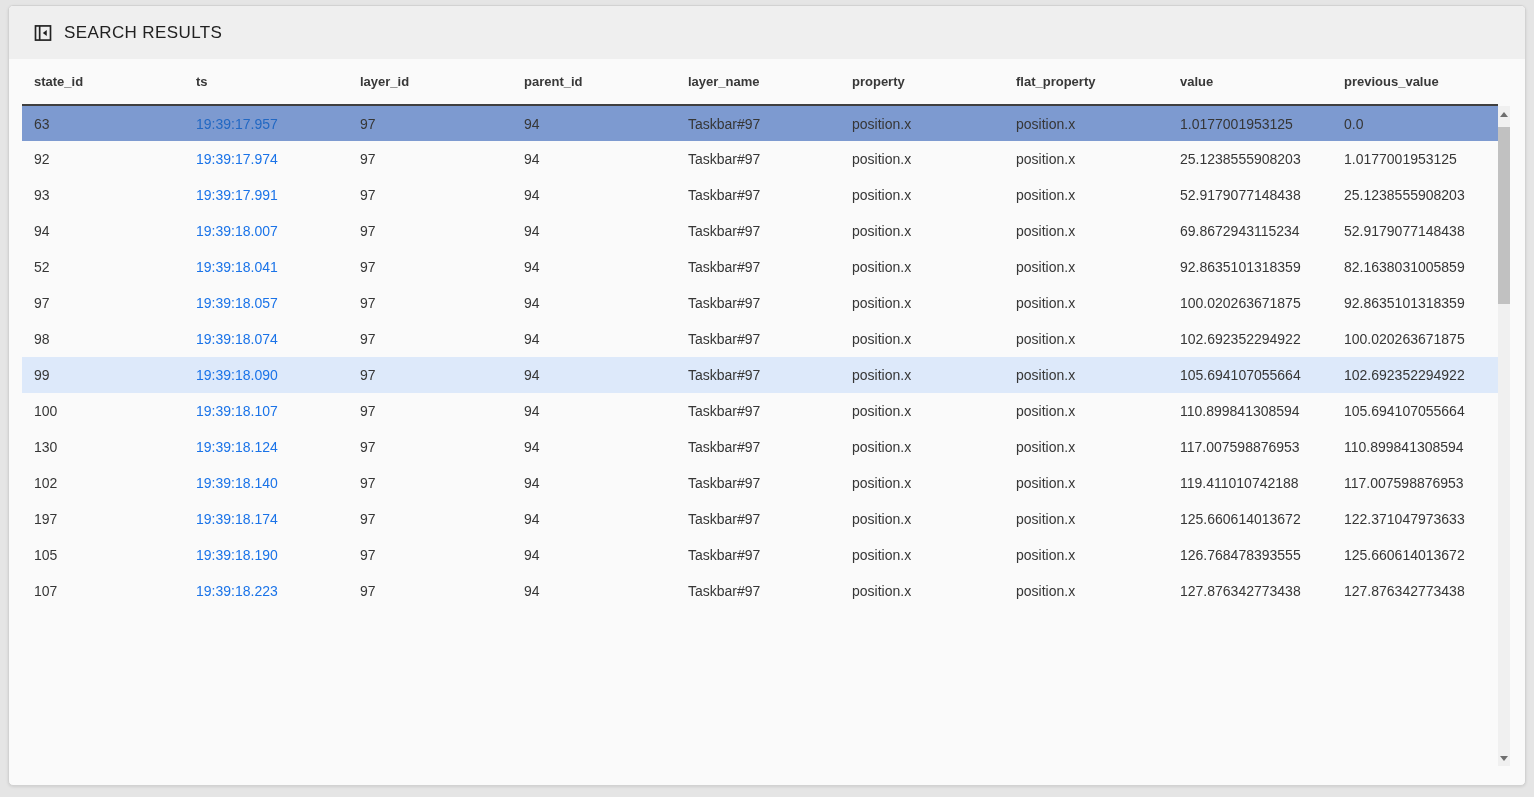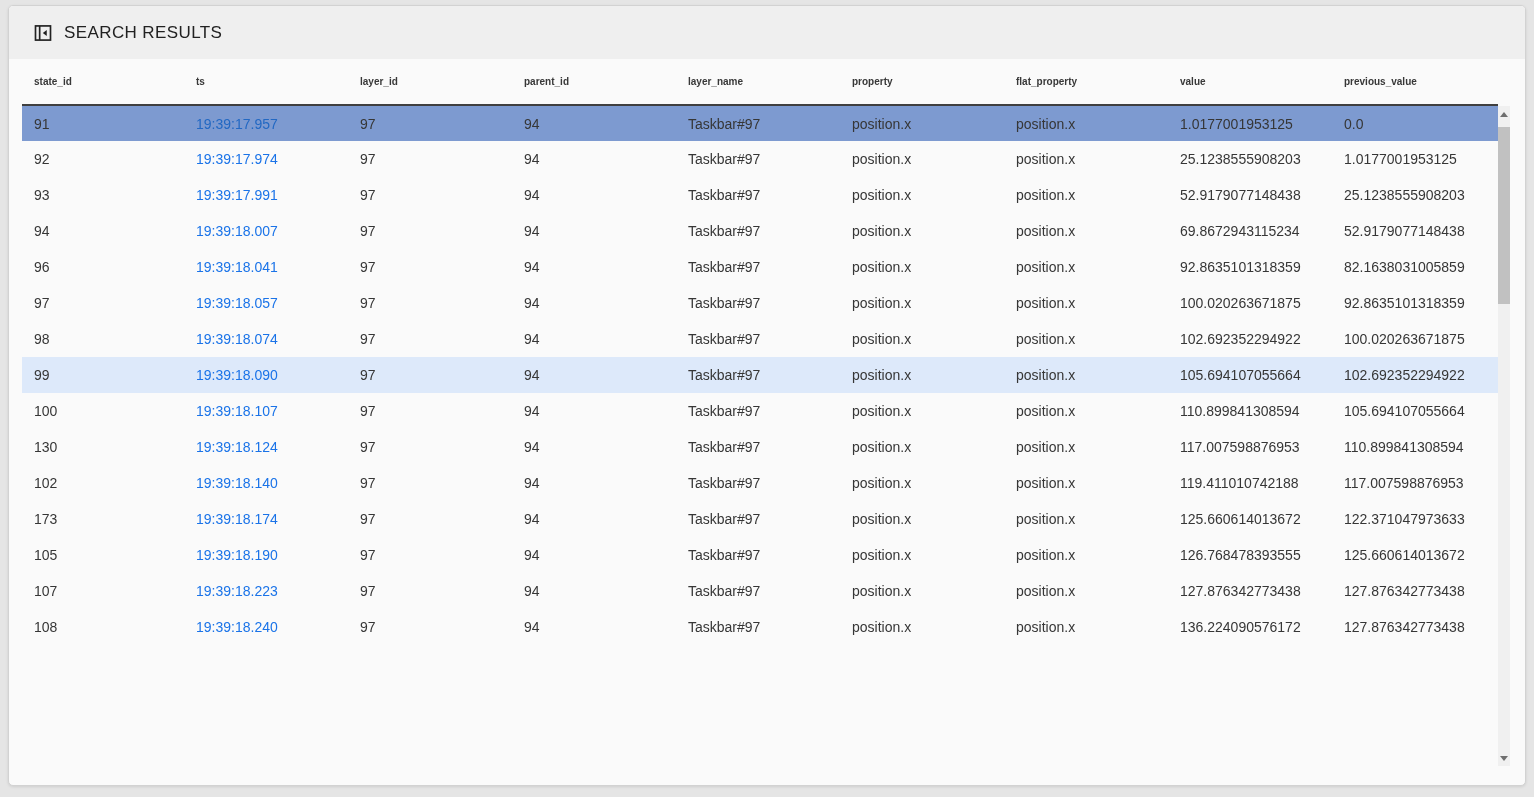--- a/index.html
+++ b/index.html
@@ -37,21 +37,21 @@
   }
   table.results{
     margin-left:13px;
     width:1476px;
     border-collapse:collapse;
     table-layout:fixed;
   }
   table.results th{
     text-align:left;vertical-align:middle;
     height:46px;
-    font-size:10px;font-weight:700;color:var(--column-header-text);
+    font-size:13px;font-weight:700;color:var(--column-header-text);
     padding:0 4px 0 10px;
     border-bottom:2px solid var(--header-rule);
     white-space:nowrap;overflow:hidden;
   }
   table.results th:first-child, table.results td:first-child{padding-left:12px;}
   table.results td{
     height:36px;vertical-align:middle;
     font-size:14px;color:var(--cell-text);
     padding:0 4px 0 10px;
     white-space:nowrap;overflow:hidden;
@@ -103,21 +103,21 @@
         <th>parent_id</th>
         <th>layer_name</th>
         <th>property</th>
         <th>flat_property</th>
         <th>value</th>
         <th>previous_value</th>
       </tr>
     </thead>
     <tbody id="results-body">
         <tr class="row-selected">
-          <td>91</td>
+          <td>63</td>
           <td><span class="ts-link">19:39:17.957</span></td>
           <td>97</td>
           <td>94</td>
           <td>Taskbar#97</td>
           <td>position.x</td>
           <td>position.x</td>
           <td>1.0177001953125</td>
           <td>0.0</td>
         </tr>
         <tr>
@@ -147,21 +147,21 @@
           <td><span class="ts-link">19:39:18.007</span></td>
           <td>97</td>
           <td>94</td>
           <td>Taskbar#97</td>
           <td>position.x</td>
           <td>position.x</td>
           <td>69.8672943115234</td>
           <td>52.9179077148438</td>
         </tr>
         <tr>
-          <td>96</td>
+          <td>52</td>
           <td><span class="ts-link">19:39:18.041</span></td>
           <td>97</td>
           <td>94</td>
           <td>Taskbar#97</td>
           <td>position.x</td>
           <td>position.x</td>
           <td>92.8635101318359</td>
           <td>82.1638031005859</td>
         </tr>
         <tr>
@@ -224,21 +224,21 @@
           <td><span class="ts-link">19:39:18.140</span></td>
           <td>97</td>
           <td>94</td>
           <td>Taskbar#97</td>
           <td>position.x</td>
           <td>position.x</td>
           <td>119.411010742188</td>
           <td>117.007598876953</td>
         </tr>
         <tr>
-          <td>173</td>
+          <td>197</td>
           <td><span class="ts-link">19:39:18.174</span></td>
           <td>97</td>
           <td>94</td>
           <td>Taskbar#97</td>
           <td>position.x</td>
           <td>position.x</td>
           <td>125.660614013672</td>
           <td>122.371047973633</td>
         </tr>
         <tr>
@@ -254,31 +254,20 @@
         </tr>
         <tr>
           <td>107</td>
           <td><span class="ts-link">19:39:18.223</span></td>
           <td>97</td>
           <td>94</td>
           <td>Taskbar#97</td>
           <td>position.x</td>
           <td>position.x</td>
           <td>127.876342773438</td>
-          <td>127.876342773438</td>
-        </tr>
-        <tr>
-          <td>108</td>
-          <td><span class="ts-link">19:39:18.240</span></td>
-          <td>97</td>
-          <td>94</td>
-          <td>Taskbar#97</td>
-          <td>position.x</td>
-          <td>position.x</td>
-          <td>136.224090576172</td>
           <td>127.876342773438</td>
         </tr>
       </tbody>
   </table>
 
   <div class="scrollbar">
     <div class="sb-btn up">
       <span class="tri-up"></span>
     </div>
     <div class="sb-thumb"></div>

